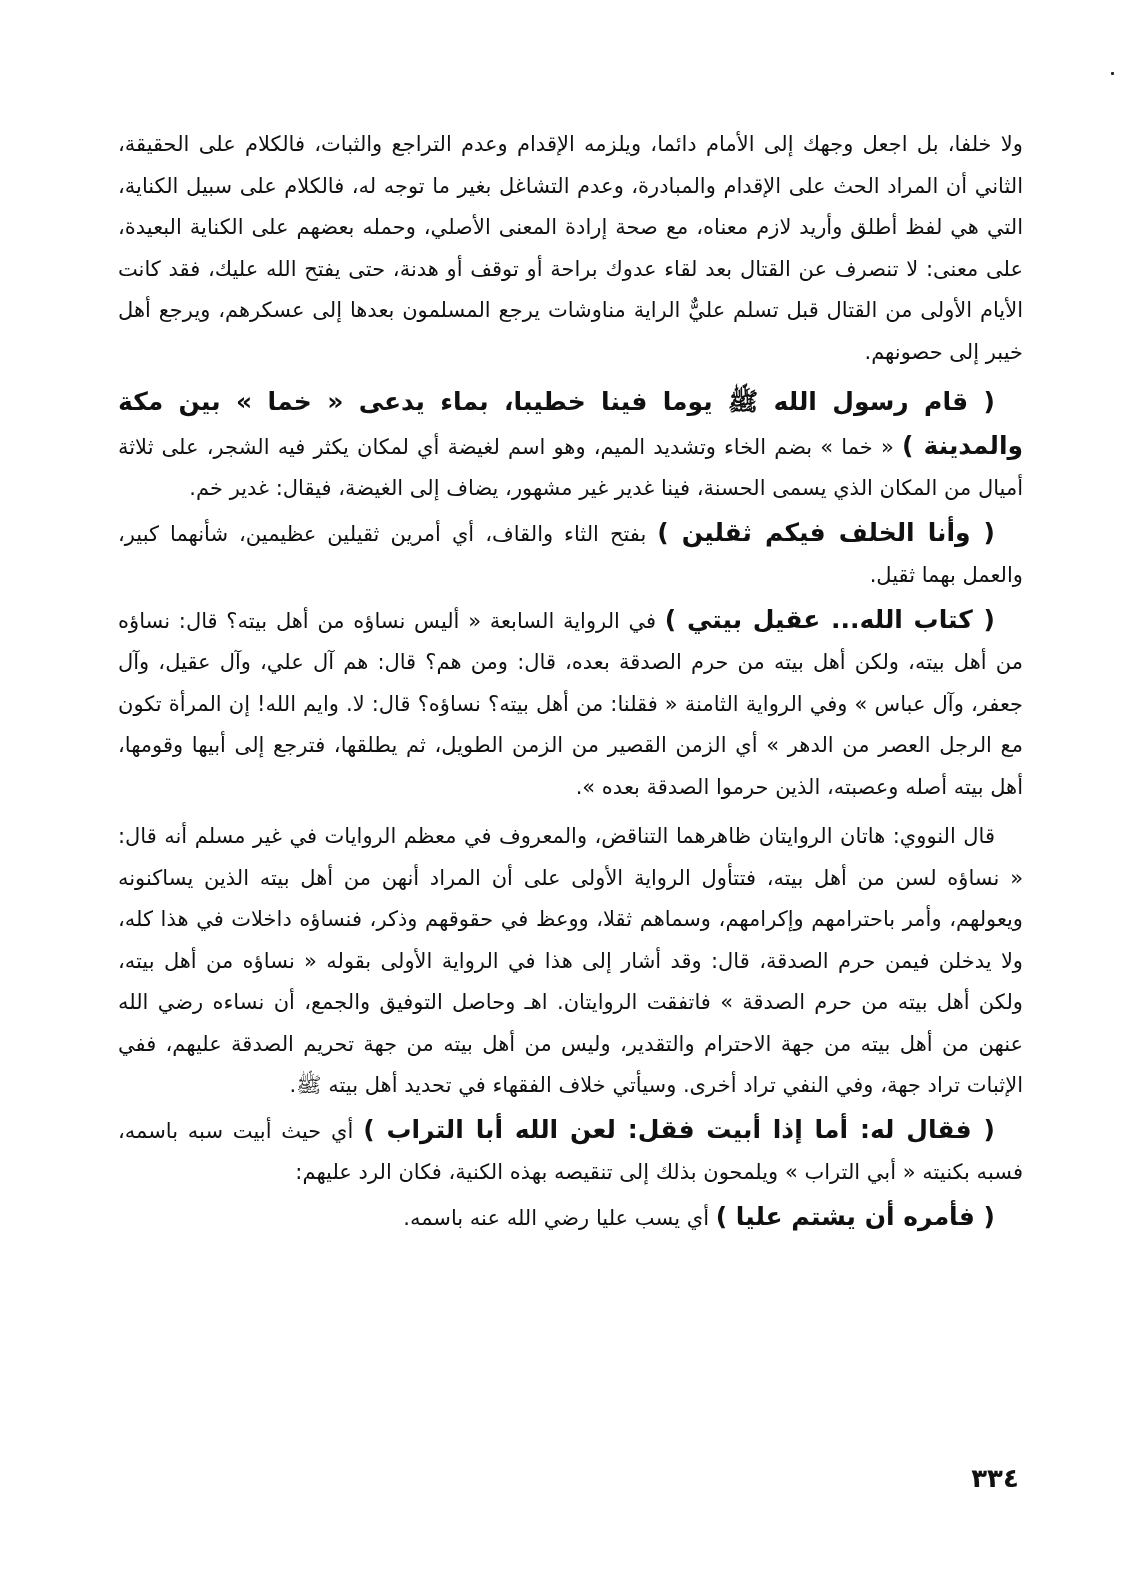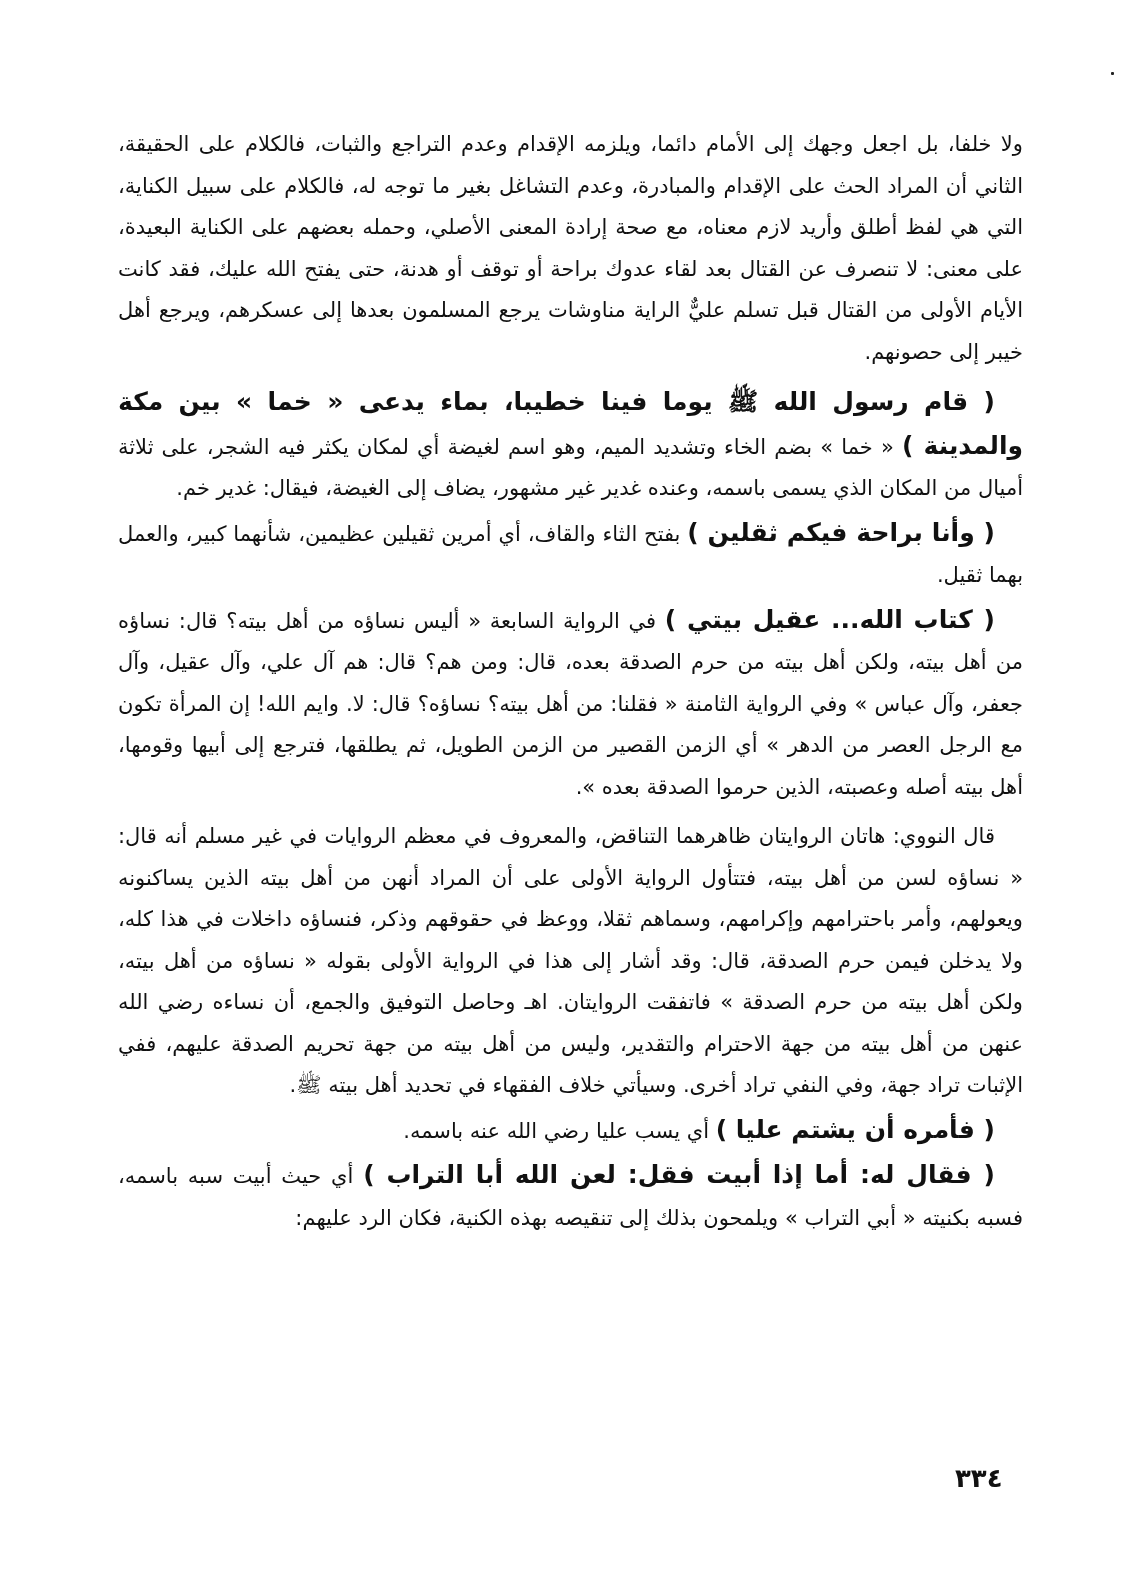--- a/index.html
+++ b/index.html
@@ -56,21 +56,21 @@
       font-size: 25px;
     }
     .tight {
       margin-bottom: 2px;
     }
     .page-number {
       position: absolute;
       left: 955px;
       top: 1447px;
       width: 80px;
-      text-align: left;
+      text-align: center;
       direction: rtl;
       font-size: 26px;
       font-weight: bold;
       font-family: "DejaVu Sans", sans-serif;
     }
   </style>
 </head>
 <body>
 
 <div class="page">
@@ -78,44 +78,44 @@
 
   <div class="text-block">
 
     <p class="para">
       <span>ولا خلفا، بل اجعل وجهك إلى الأمام دائما، ويلزمه الإقدام وعدم التراجع والثبات، فالكلام على الحقيقة، الثاني أن المراد الحث على الإقدام والمبادرة، وعدم التشاغل بغير ما توجه له، فالكلام على سبيل الكناية، التي هي لفظ أطلق وأريد لازم معناه، مع صحة إرادة المعنى الأصلي، وحمله بعضهم على الكناية البعيدة، على معنى: لا تنصرف عن القتال بعد لقاء عدوك براحة أو توقف أو هدنة، حتى يفتح الله عليك، فقد كانت الأيام الأولى من القتال قبل تسلم عليٌّ الراية مناوشات يرجع المسلمون بعدها إلى عسكرهم، ويرجع أهل خيبر إلى حصونهم.</span>
     </p>
 
 
     <p class="para indent tight">
       <span class="heading">( قام رسول الله ﷺ يوما فينا خطيبا، بماء يدعى « خما » بين مكة والمدينة )</span>
-      <span>« خما » بضم الخاء وتشديد الميم، وهو اسم لغيضة أي لمكان يكثر فيه الشجر، على ثلاثة أميال من المكان الذي يسمى باسمه، وعنده غدير غير مشهور، يضاف إلى الغيضة، فيقال: غدير خم.</span>
+      <span>« خما » بضم الخاء وتشديد الميم، وهو اسم لغيضة أي لمكان يكثر فيه الشجر، على ثلاثة أميال من المكان الذي يسمى الحسنة، فينا غدير غير مشهور، يضاف إلى الغيضة، فيقال: غدير خم.</span>
     </p>
 
     <p class="para indent tight">
-      <span class="heading">( وأنا براحة فيكم ثقلين )</span>
+      <span class="heading">( وأنا الخلف فيكم ثقلين )</span>
       <span>بفتح الثاء والقاف، أي أمرين ثقيلين عظيمين، شأنهما كبير، والعمل بهما ثقيل.</span>
     </p>
 
     <p class="para indent">
       <span class="heading">( كتاب الله... عقيل بيتي )</span>
       <span>في الرواية السابعة « أليس نساؤه من أهل بيته؟ قال: نساؤه من أهل بيته، ولكن أهل بيته من حرم الصدقة بعده، قال: ومن هم؟ قال: هم آل علي، وآل عقيل، وآل جعفر، وآل عباس » وفي الرواية الثامنة « فقلنا: من أهل بيته؟ نساؤه؟ قال: لا. وايم الله! إن المرأة تكون مع الرجل العصر من الدهر » أي الزمن القصير من الزمن الطويل، ثم يطلقها، فترجع إلى أبيها وقومها، أهل بيته أصله وعصبته، الذين حرموا الصدقة بعده ».</span>
     </p>
 
     <p class="para indent tight">
       <span>قال النووي: هاتان الروايتان ظاهرهما التناقض، والمعروف في معظم الروايات في غير مسلم أنه قال: « نساؤه لسن من أهل بيته، فتتأول الرواية الأولى على أن المراد أنهن من أهل بيته الذين يساكنونه ويعولهم، وأمر باحترامهم وإكرامهم، وسماهم ثقلا، ووعظ في حقوقهم وذكر، فنساؤه داخلات في هذا كله، ولا يدخلن فيمن حرم الصدقة، قال: وقد أشار إلى هذا في الرواية الأولى بقوله « نساؤه من أهل بيته، ولكن أهل بيته من حرم الصدقة » فاتفقت الروايتان. اهـ وحاصل التوفيق والجمع، أن نساءه رضي الله عنهن من أهل بيته من جهة الاحترام والتقدير، وليس من أهل بيته من جهة تحريم الصدقة عليهم، ففي الإثبات تراد جهة، وفي النفي تراد أخرى. وسيأتي خلاف الفقهاء في تحديد أهل بيته ﷺ.</span>
     </p>
 
     <p class="para indent tight">
-      <span class="heading">( فأمره أن يشتم عليا )</span>
-      <span>أي يسب عليا رضي الله عنه باسمه.</span>
+      <span class="heading">( فقال له: أما إذا أبيت فقل: لعن الله أبا التراب )</span>
+      <span>أي حيث أبيت سبه باسمه، فسبه بكنيته « أبي التراب » ويلمحون بذلك إلى تنقيصه بهذه الكنية، فكان الرد عليهم:</span>
     </p>
 
     <p class="para indent tight">
-      <span class="heading">( فقال له: أما إذا أبيت فقل: لعن الله أبا التراب )</span>
-      <span>أي حيث أبيت سبه باسمه، فسبه بكنيته « أبي التراب » ويلمحون بذلك إلى تنقيصه بهذه الكنية، فكان الرد عليهم:</span>
+      <span class="heading">( فأمره أن يشتم عليا )</span>
+      <span>أي يسب عليا رضي الله عنه باسمه.</span>
     </p>
 
 
   </div>
 
   <div class="page-number">٣٣٤</div>
 </div>
 
 </body></html>

